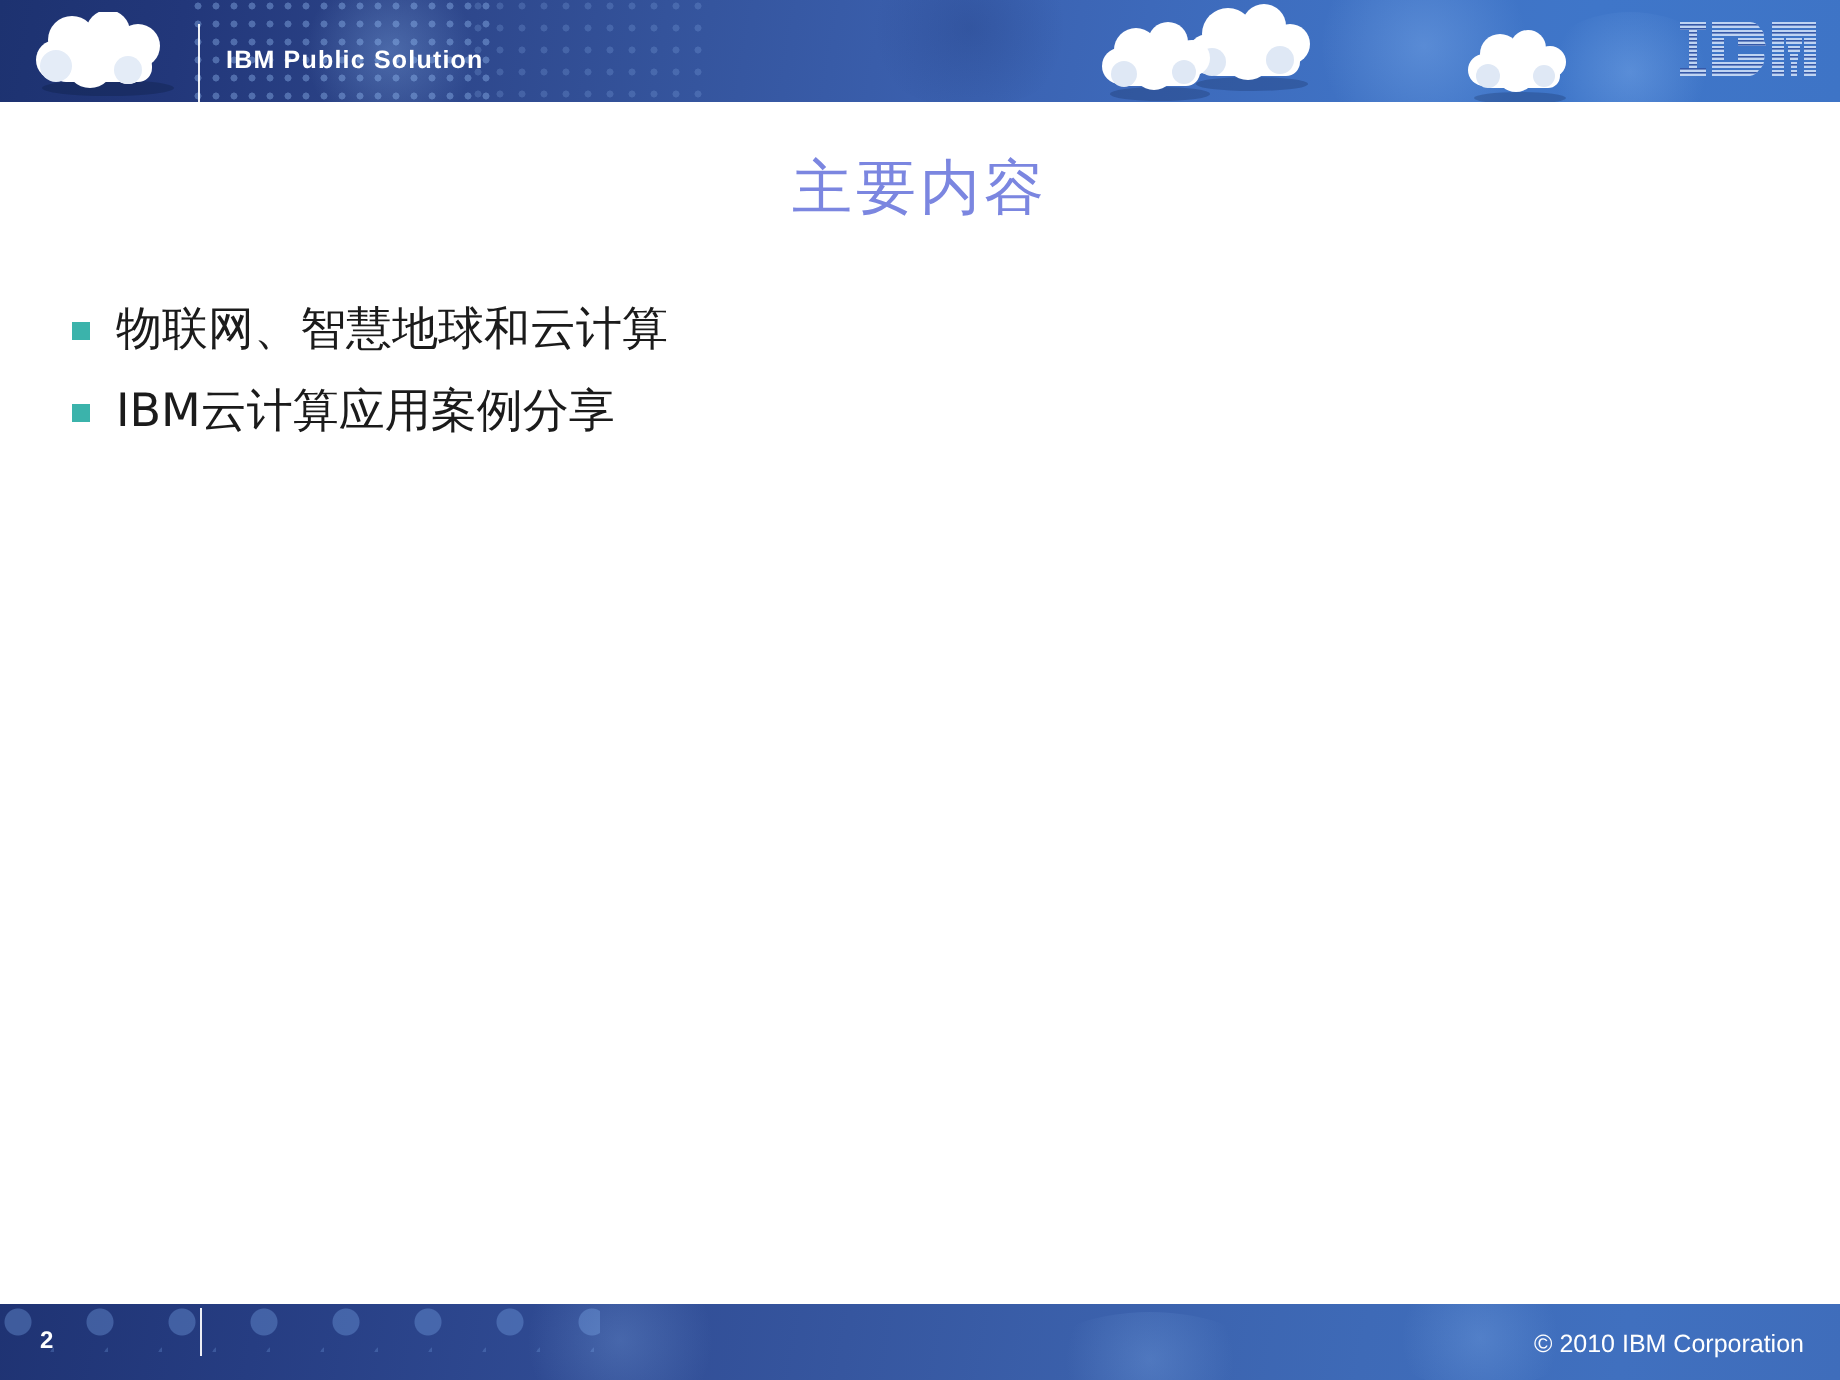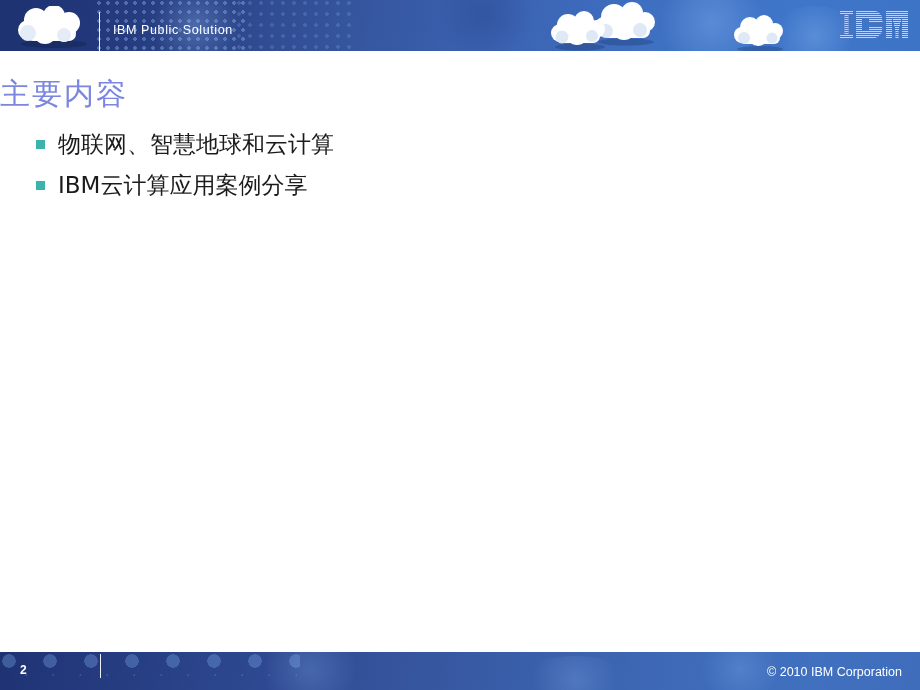--- a/index.html
+++ b/index.html
@@ -70,21 +70,21 @@
     position: absolute;
     left: 99px; top: 12px;
     width: 1px; height: 39px;
     background: rgba(255,255,255,0.92);
   }
 
   .header-title {
     position: absolute;
     left: 113px; top: 23px;
     font-size: 12.5px;
-    font-weight: normal;
+    font-weight: bold;
     color: #ffffff;
     letter-spacing: 0.6px;
     white-space: nowrap;
   }
 
   
   .ibm-logo {
     position: absolute;
     right: 12px; top: 11px;
     width: 68px; height: 27px;
@@ -97,30 +97,30 @@
   .cloud-left   { left: 14px;  top: 6px;  }
   .cloud-midA   { left: 548px; top: 3px;  }
   .cloud-midB   { left: 590px; top: 0px;  }
   .cloud-right  { left: 731px; top: 14px; }
 
   
   .slide-title {
     position: absolute;
     left: 0; top: 74px;
     width: 920px;
-    text-align: left;
+    text-align: center;
     font-size: 30px;
     color: #7b86e0;
     font-family: Liberation Serif, serif;
     letter-spacing: 2px;
   }
 
   .bullets {
     position: absolute;
-    left: 36px; top: 128px;
+    left: 36px; top: 149px;
     width: 700px;
     text-align: right;
   }
 
   .bullet-row {
     display: flex;
     align-items: flex-start;
     height: 41px;
   }
 

